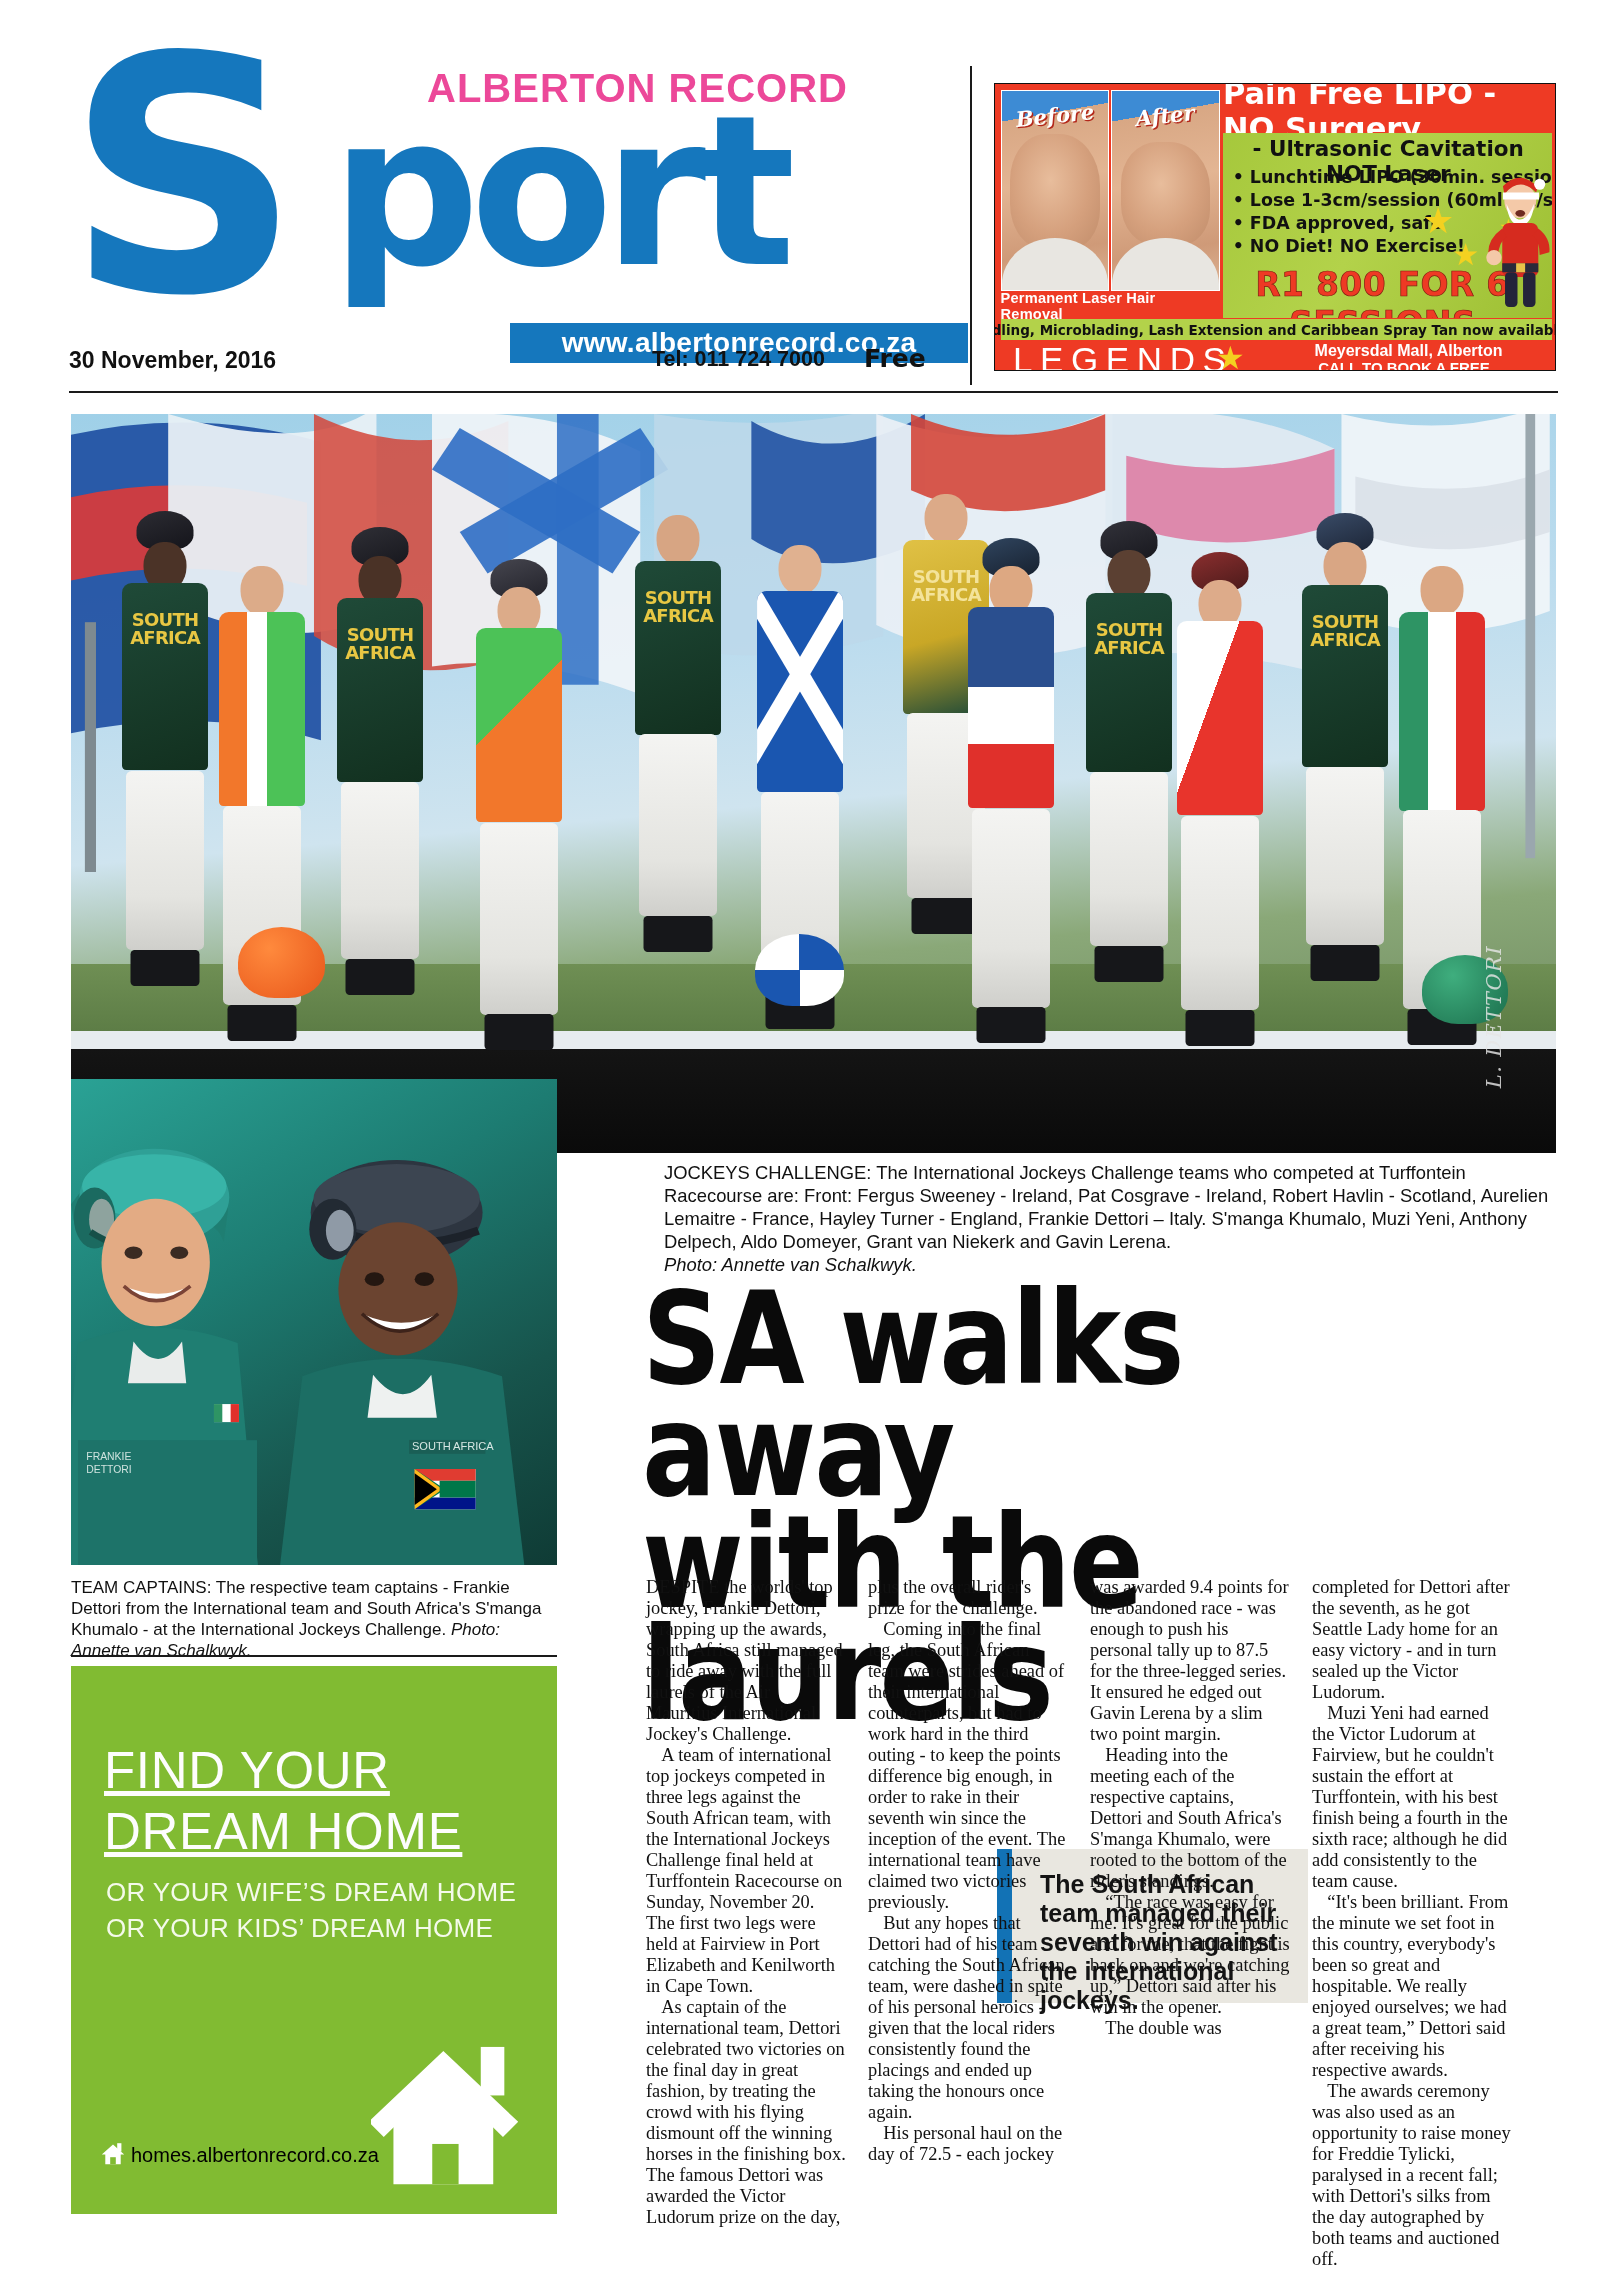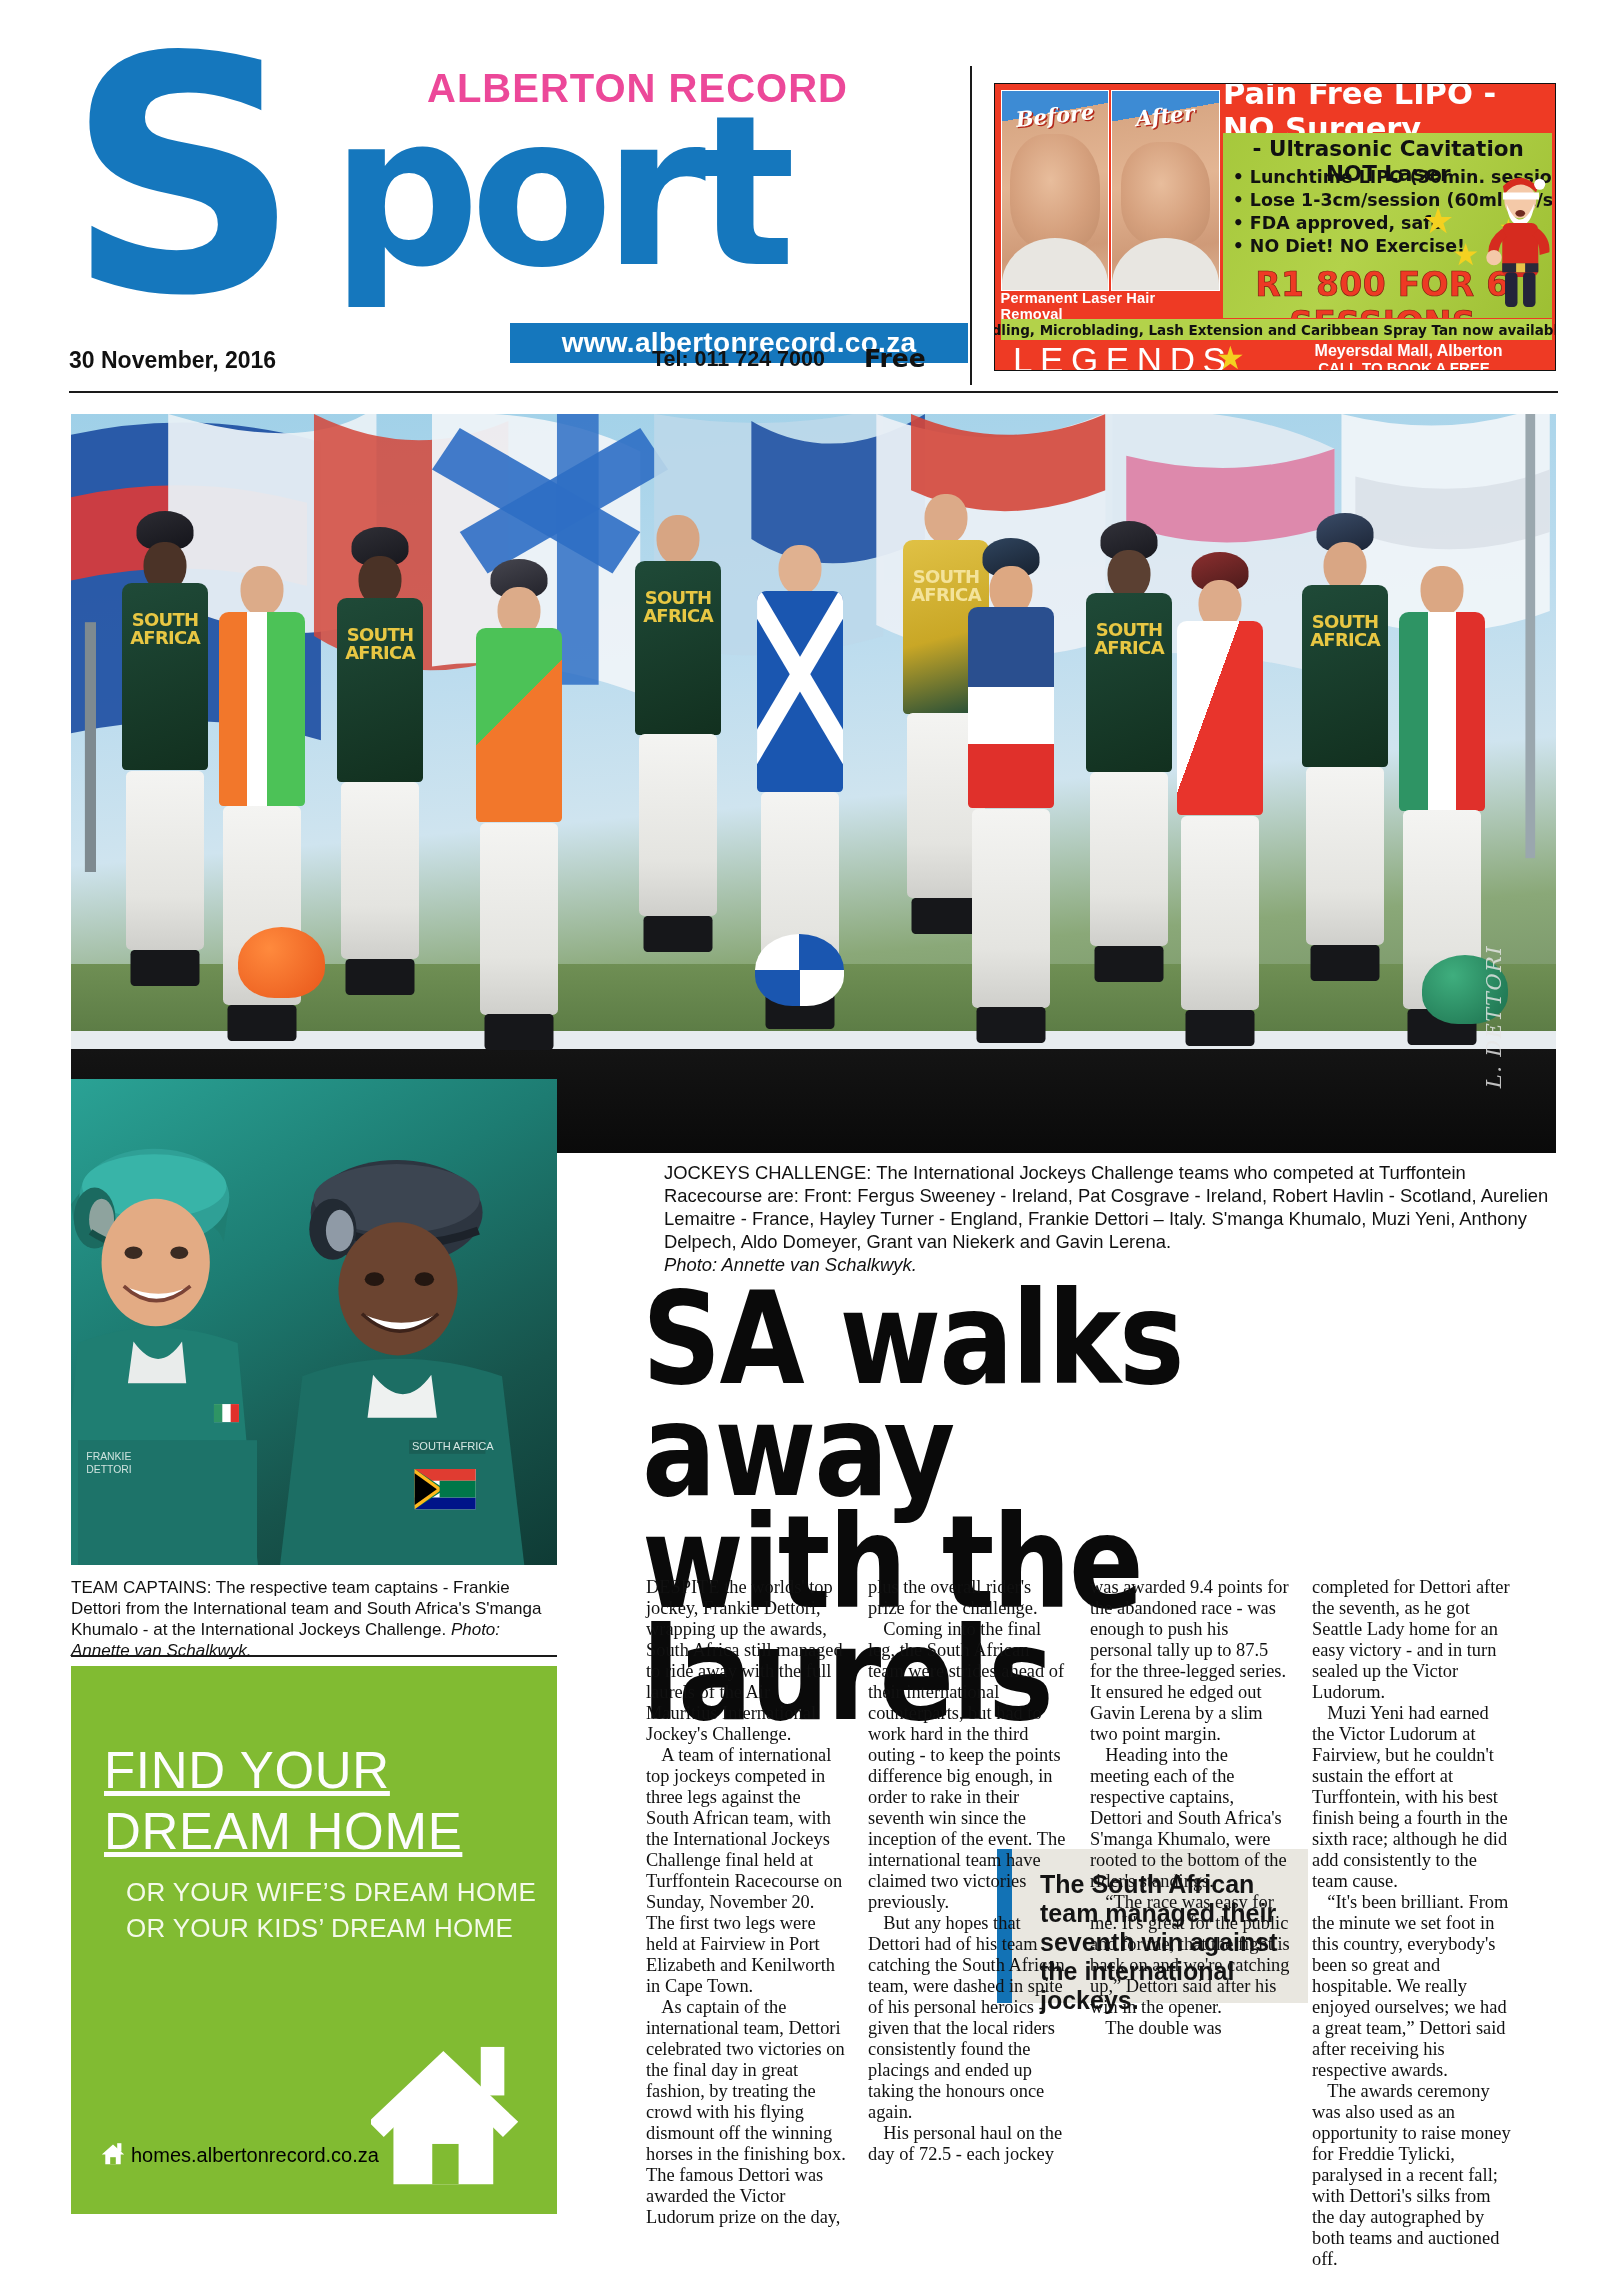--- a/index.html
+++ b/index.html
@@ -216,21 +216,21 @@
     background:#81bb32; overflow:hidden;
   }
   .ha-h1 {
     position:absolute; left:33px; top:74px; width:430px;
     font-family:"Liberation Sans", sans-serif; font-weight:normal;
     font-size:51px; line-height:61px; color:#fdfdfd; letter-spacing:0.7px;text-decoration:underline;
   }
   .ha-h2 {
     position:absolute; left:35px; top:208px; width:444px;
     font-family:"Liberation Sans", sans-serif; font-weight:normal;
-    font-size:26px; line-height:36px; color:#f4faea; letter-spacing:0.3px;margin-left:20px;
+    font-size:26px; line-height:36px; color:#f4faea; letter-spacing:0.3px;
   }
   .ha-url {
     position:absolute; left:60px; top:478px;
     font-family:"Liberation Sans", sans-serif; font-size:20px; color:#000000;
   }
   .ha-url-icon { position:absolute; left:28px; top:473px; width:28px; height:28px; }
   .ha-house { position:absolute; right:33px; bottom:25px; width:153px; height:149px; }
 
   
   .bodycols {

